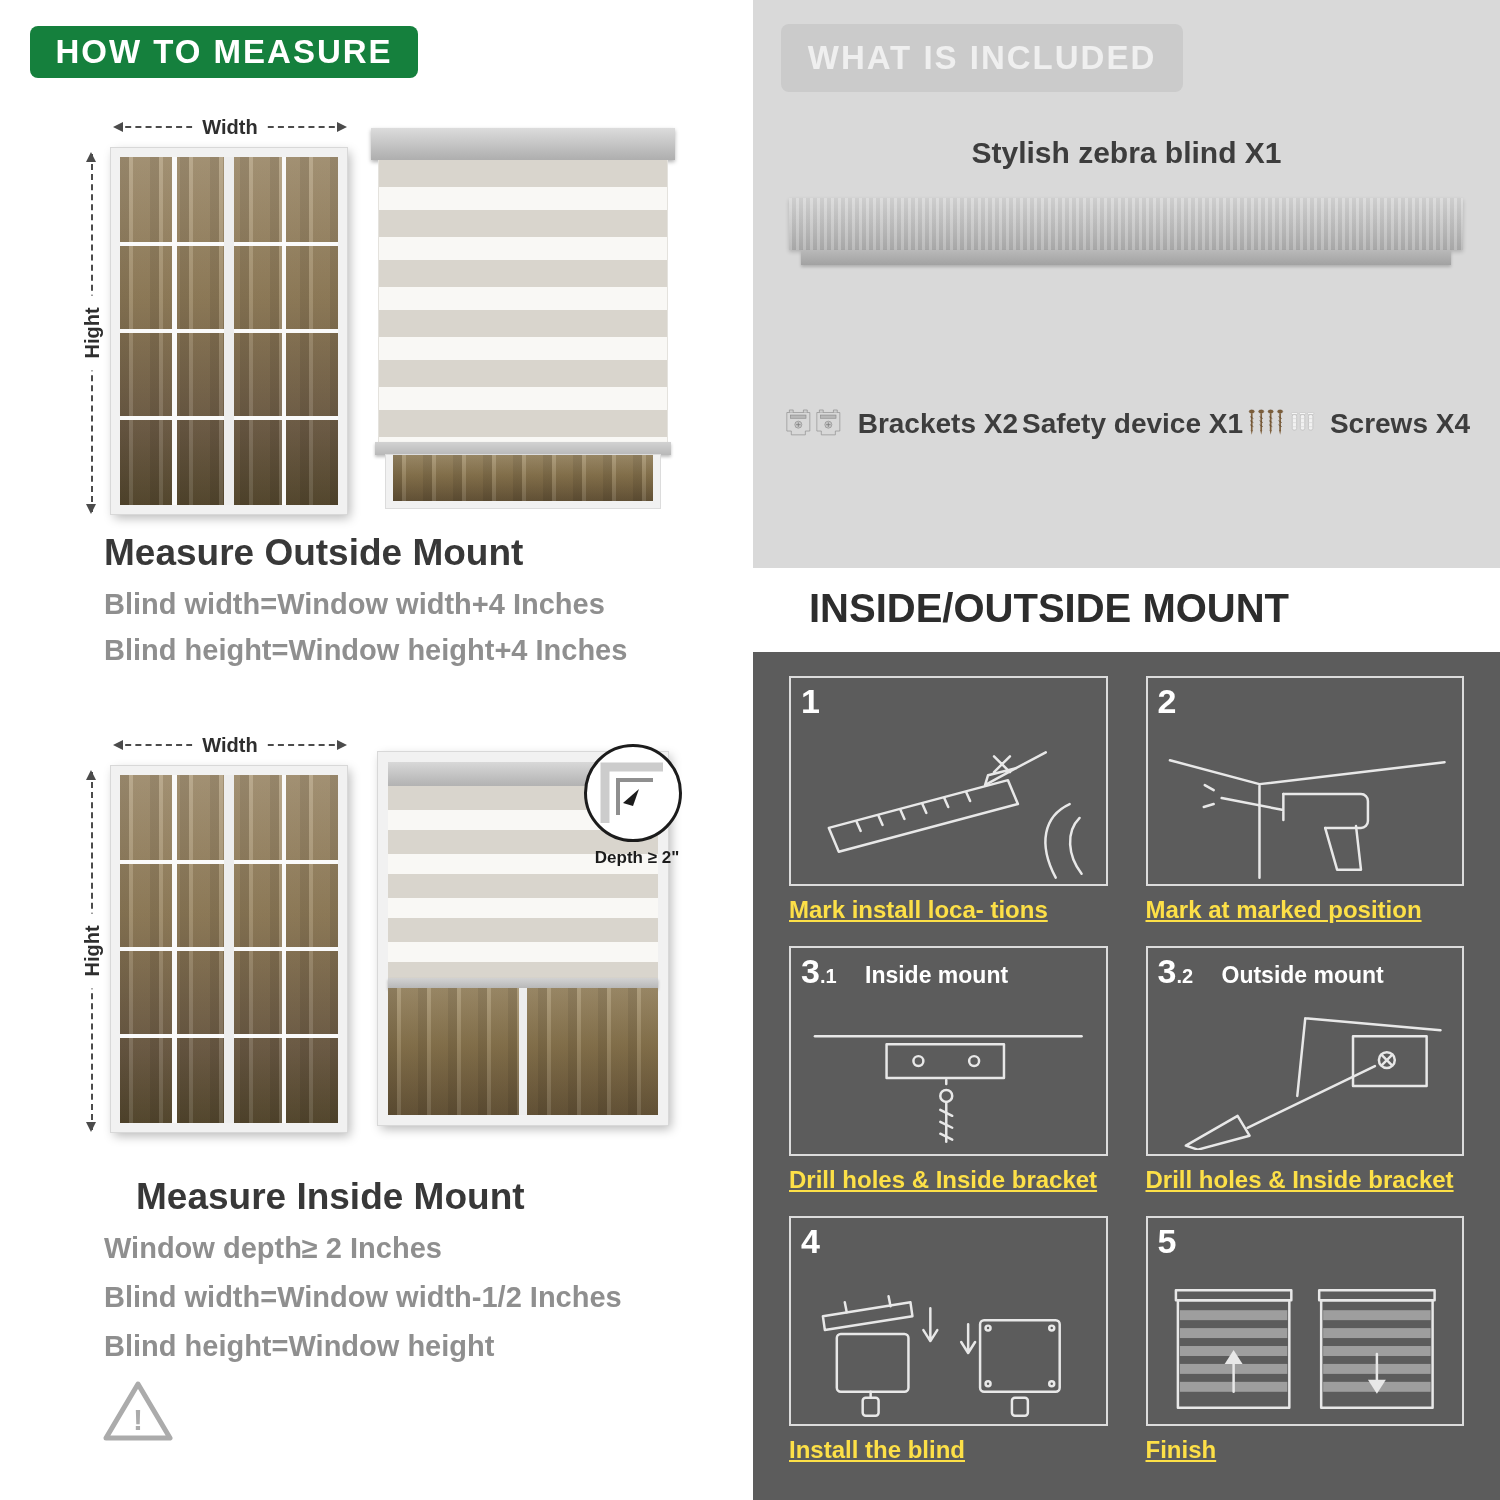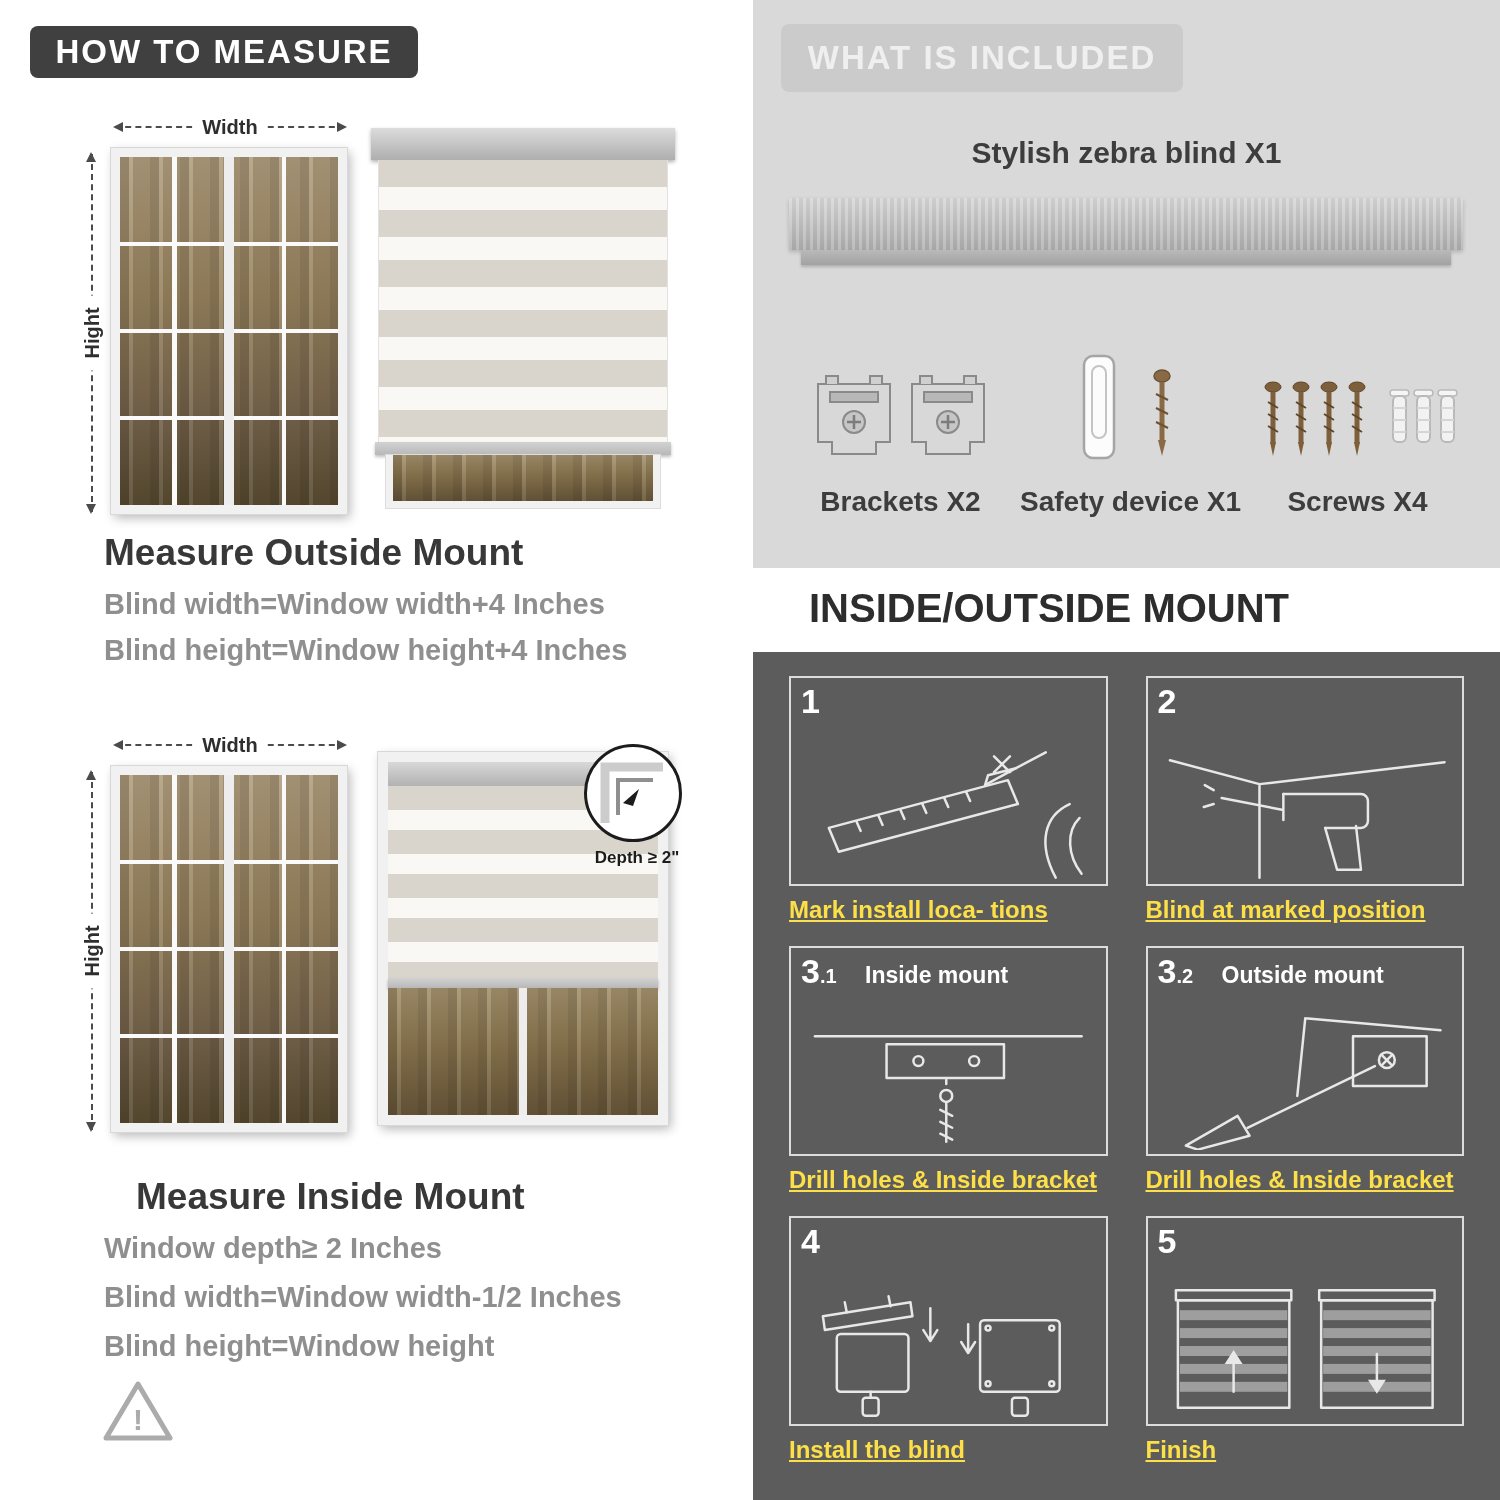--- a/index.html
+++ b/index.html
@@ -9,21 +9,21 @@
     font-family:"Liberation Sans", sans-serif;
   }
   
   .left-panel { position:absolute; left:0; top:0; width:750px; height:1500px; background:#fff; }
   .pill {
     display:flex; align-items:center; justify-content:center;
     font-weight:bold; border-radius:8px;
   }
   .pill-how {
     position:absolute; left:30px; top:26px; width:388px; height:52px;
-    background:#404040; color:#ffffff; font-size:33px; letter-spacing:2px;
+    background:#15803d; color:#ffffff; font-size:33px; letter-spacing:2px;
   }
   
   .winfig { position:absolute; width:272px; height:402px; }
   .harrow { position:absolute; left:40px; right:2px; top:14px; height:0; border-top:2px dashed #4b4b4b; }
   .harrow::before { content:""; position:absolute; left:-2px; top:-6px; width:0; height:0;
     border-top:5px solid transparent; border-bottom:5px solid transparent; border-right:10px solid #4b4b4b; }
   .harrow::after { content:""; position:absolute; right:-2px; top:-6px; width:0; height:0;
     border-top:5px solid transparent; border-bottom:5px solid transparent; border-left:10px solid #4b4b4b; }
   .alabel { position:absolute; left:50%; top:-1px; transform:translate(-50%,-50%);
     background:#fff; padding:0 10px; font-size:20px; font-weight:bold; color:#2e2e2e; white-space:nowrap; }
@@ -88,21 +88,21 @@
     background:#cbcbcb; color:#efefef; font-size:33px; letter-spacing:2px; }
   .product-label { position:absolute; left:0; top:136px; width:100%; text-align:center;
     font-size:30px; font-weight:bold; color:#3d3d3d; }
   .headrail { position:absolute; left:36px; top:198px; width:674px; height:52px;
     background:
       repeating-linear-gradient(90deg, rgba(255,255,255,0.18) 0 3px, rgba(0,0,0,0.04) 3px 7px),
       linear-gradient(180deg,#d6d6d6 0%,#c0c0c0 55%,#adadad 100%);
     box-shadow:0 2px 4px rgba(0,0,0,0.18); }
   .headrail::after { content:""; position:absolute; left:12px; right:12px; bottom:-15px; height:15px;
     background:linear-gradient(180deg,#b9b9b9,#a2a2a2); box-shadow:0 2px 3px rgba(0,0,0,0.2); }
-  .inc-item { position:absolute; top:330px; height:188px; display:flex; flex-direction:column;
+  .inc-item { position:absolute; top:330px; height:188px; display:flex; flex-direction:row;
     justify-content:flex-end; align-items:center; gap:14px; }
   .inc-label { font-size:28px; font-weight:bold; color:#3d3d3d; white-space:nowrap; }
   .mount-header { position:absolute; left:30px; top:586px; font-size:40px; font-weight:bold; color:#2d2d2d;margin-left:26px; }
   .dark-panel { position:absolute; left:0; top:652px; width:747px; height:848px; background:#5c5c5c;
     display:grid; grid-template-columns:1fr 1fr; column-gap:38px; row-gap:22px;
     padding:24px 36px 0 36px; box-sizing:border-box; align-content:start; }
   .step { display:flex; flex-direction:column; }
   .step-box { position:relative; height:206px; border:2px solid #dcdcdc; }
   .step-num { position:absolute; left:10px; top:4px; color:#ffffff; font-weight:bold; font-size:34px; }
   .step-num .sub { font-size:20px; }
@@ -298,21 +298,21 @@
         </div>
         <div class="step-title"></div>
         <svg class="sart" viewBox="0 0 300 140" fill="none" stroke="#e8e8e8" stroke-width="2.5" stroke-linecap="round" stroke-linejoin="round">
           <path d="M14 20 L104 44 L104 138 M104 44 L290 22"></path>
           <path d="M128 54 h78 a7 7 0 0 1 7 7 v20 a7 7 0 0 1 -7 7 h-36"></path>
           <path d="M170 88 l12 42 h24 l-5 -44"></path>
           <path d="M128 54 v26 M128 70 L66 58"></path>
           <path d="M58 50 l-9 -5 M58 64 l-10 3"></path>
         </svg>
       </div>
-      <div class="step-caption">Blind at  marked position</div>
+      <div class="step-caption">Mark at  marked position</div>
     </div>
 
     <div class="step">
       <div class="step-box">
         <div class="step-num">
           <span>3</span><span class="sub">.1</span>
         </div>
         <div class="step-title">Inside mount</div>
         <svg class="sart" viewBox="0 0 300 140" fill="none" stroke="#e8e8e8" stroke-width="2.5" stroke-linecap="round" stroke-linejoin="round">
           <path d="M16 26 H284"></path>

